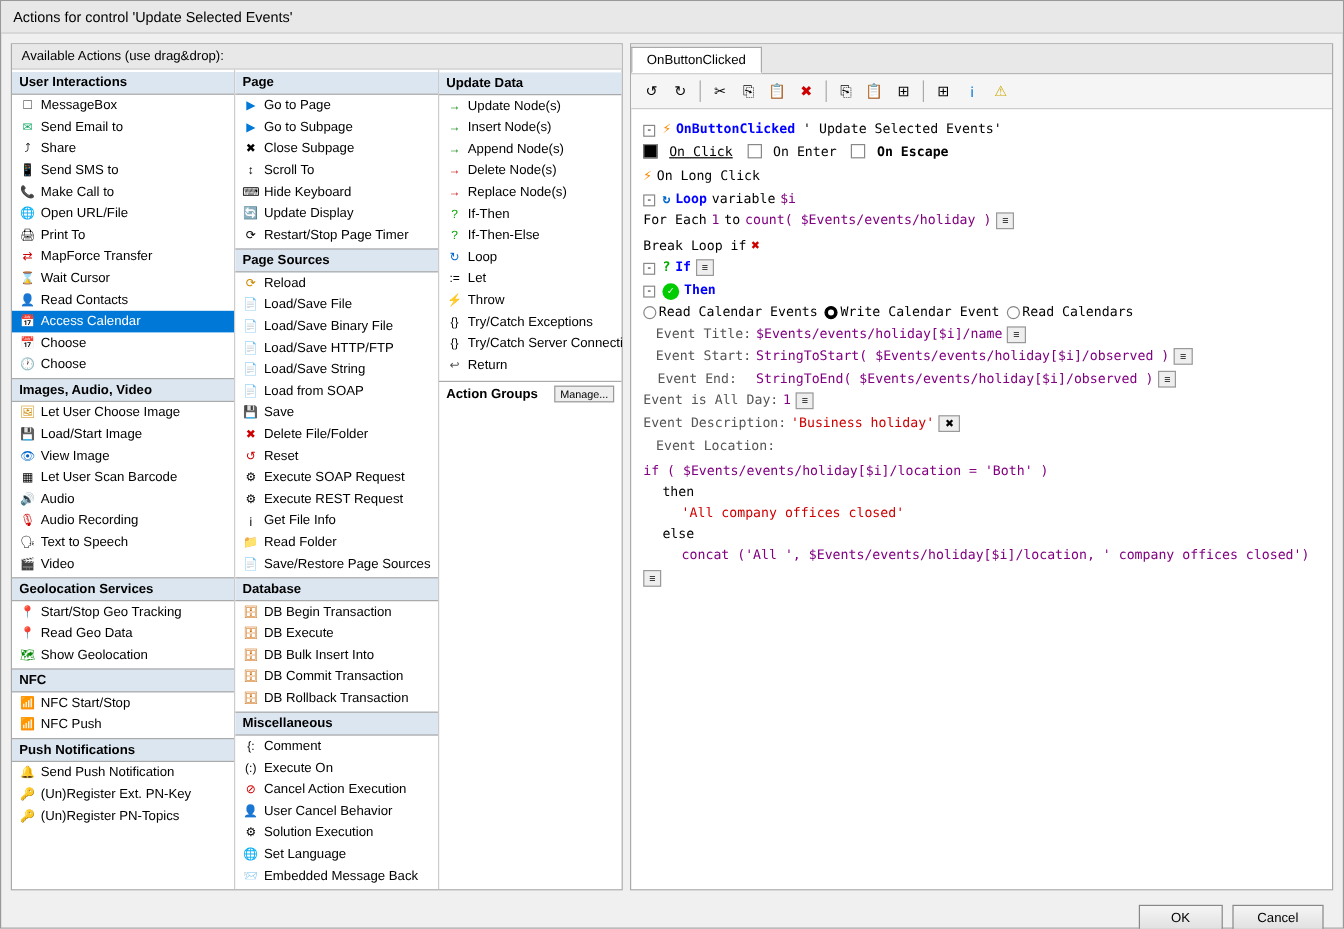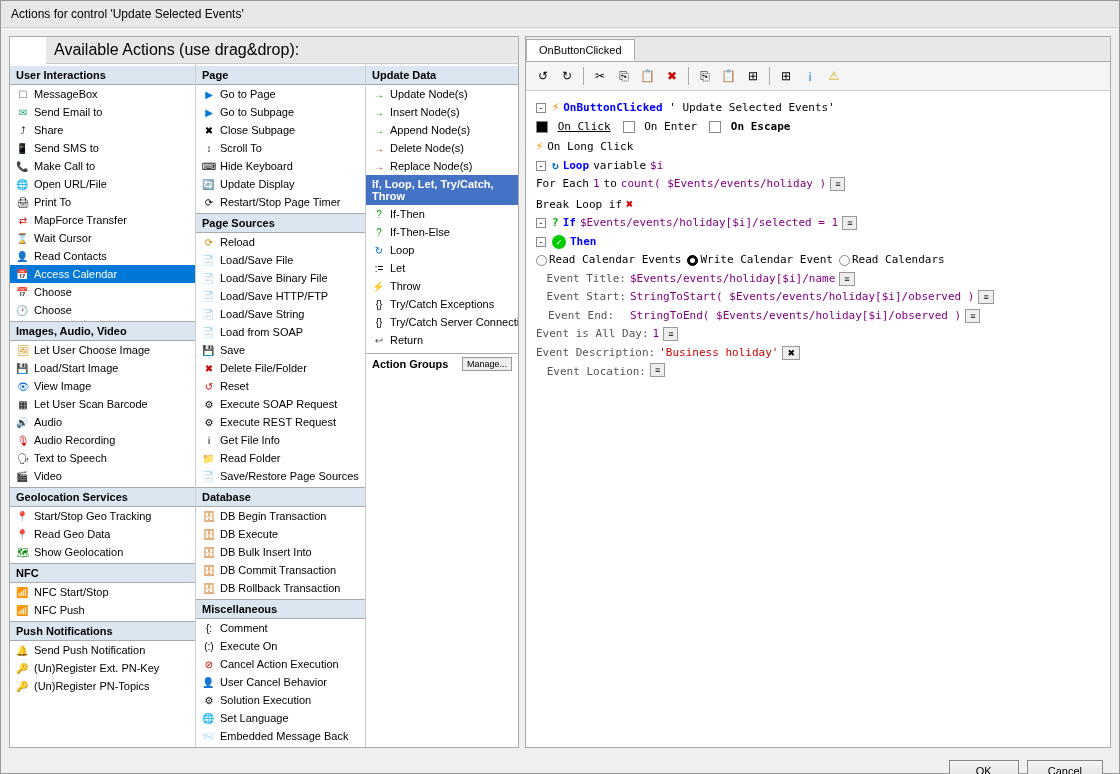--- a/index.html
+++ b/index.html
@@ -6,21 +6,21 @@
     body { font-family: 'Segoe UI', Tahoma, Arial, sans-serif; font-size: 11px; background: #f0f0f0; color: #000; }
     
     .window { width: 1120px; height: 774px; background: #f0f0f0; border: 1px solid #999; display: flex; flex-direction: column; }
     .title-bar { background: #e8e8e8; padding: 6px 10px; font-size: 12px; border-bottom: 1px solid #ccc; }
     .content { display: flex; flex-direction: column; flex: 1; padding: 8px; gap: 6px; }
     
     .main-area { display: flex; flex: 1; gap: 6px; }
     
     
     .left-panel { width: 510px; border: 1px solid #aaa; background: #fff; display: flex; flex-direction: column; }
-    .panel-header { background: #e8e8e8; padding: 4px 8px; font-size: 16px; border-bottom: 1px solid #ccc; margin-left: 36px; }
+    .panel-header { background: #e8e8e8; padding: 4px 8px; font-size: 11px; border-bottom: 1px solid #ccc; }
     .panel-body { display: flex; flex: 1; overflow: hidden; }
     
     
     .col1 { width: 186px; border-right: 1px solid #ccc; overflow-y: auto; padding: 2px 0; }
     .col2 { width: 170px; border-right: 1px solid #ccc; overflow-y: auto; padding: 2px 0; }
     .col3 { flex: 1; overflow-y: auto; padding: 2px 0; }
     
     .section-header { background: #dce6f0; padding: 3px 6px; font-weight: bold; font-size: 11px; border-top: 1px solid #aaa; border-bottom: 1px solid #aaa; margin-top: 2px; }
     .section-header:first-child { margin-top: 0; border-top: none; }
     
@@ -398,21 +398,20 @@
             </div>
             <div class="action-item">
               <span class="icon arrow-del">→</span>
               <span>Delete Node(s)</span>
             </div>
             <div class="action-item">
               <span class="icon arrow-del">→</span>
               <span>Replace Node(s)</span>
             </div>
 
-            <div class="col3-header">If, Loop, Let, Try/Catch, Throw</div>
             <div class="action-item">
               <span class="icon ico-if">?</span>
               <span>If-Then</span>
             </div>
             <div class="action-item">
               <span class="icon ico-if">?</span>
               <span>If-Then-Else</span>
             </div>
             <div class="action-item">
               <span class="icon ico-loop">↻</span>
@@ -522,21 +521,20 @@
 
           <div class="code-line indent2">
             <span>Break Loop if</span>
             <span style="color:#c00; font-size:12px;">✖</span>
           </div>
 
           <div class="code-line indent2">
             <span class="minus-box">-</span>
             <span style="color:#0a0; font-weight:bold;">?</span>
             <span class="kw">If</span>
-            <span class="var">$Events/events/holiday[$i]/selected = 1</span>
             <button class="small-btn">≡</button>
           </div>
 
           <div class="code-line indent3">
             <span class="minus-box">-</span>
             <span class="green-circle">✓</span>
             <span class="kw">Then</span>
           </div>
 
           <div class="code-line indent4" style="flex-wrap:wrap; gap:6px;text-align:right;">
@@ -579,20 +577,27 @@
           </div>
 
           <div class="code-line indent4">
             <span style="color:#555; min-width:110px; text-align:left; display:inline-block;">Event Description:</span>
             <span class="str">'Business holiday'</span>
             <button class="small-btn">✖</button>
           </div>
 
           <div class="code-line indent4" style="align-items:flex-start;">
             <span style="color:#555; min-width:110px; text-align:right; display:inline-block; margin-top:1px;">Event Location:</span>
+            <div style="display:flex; flex-direction:column; gap:1px;">
+              <span class="var">if ( $Events/events/holiday[$i]/location = 'Both' )</span>
+              <span style="padding-left:16px;">then</span>
+              <span class="str" style="padding-left:32px;">'All company offices closed'</span>
+              <span style="padding-left:16px;">else</span>
+              <span class="var" style="padding-left:32px;">concat ('All ', $Events/events/holiday[$i]/location, ' company offices closed')</span>
+            </div>
             <button class="small-btn" style="align-self:flex-start;">≡</button>
           </div>
         </div>
       </div>
     </div>
 
     <div class="bottom-bar">
       <button class="btn">OK</button>
       <button class="btn">Cancel</button>
     </div>

